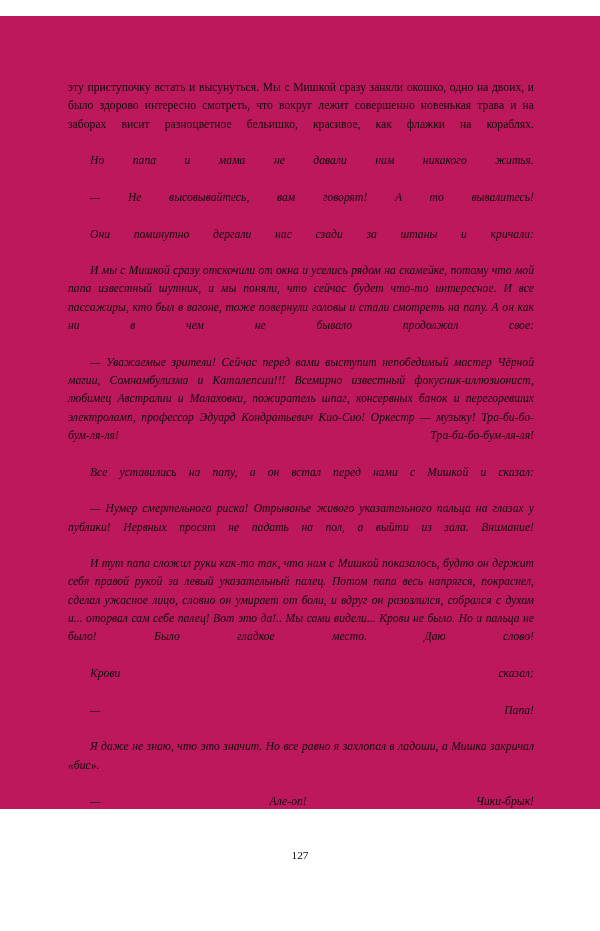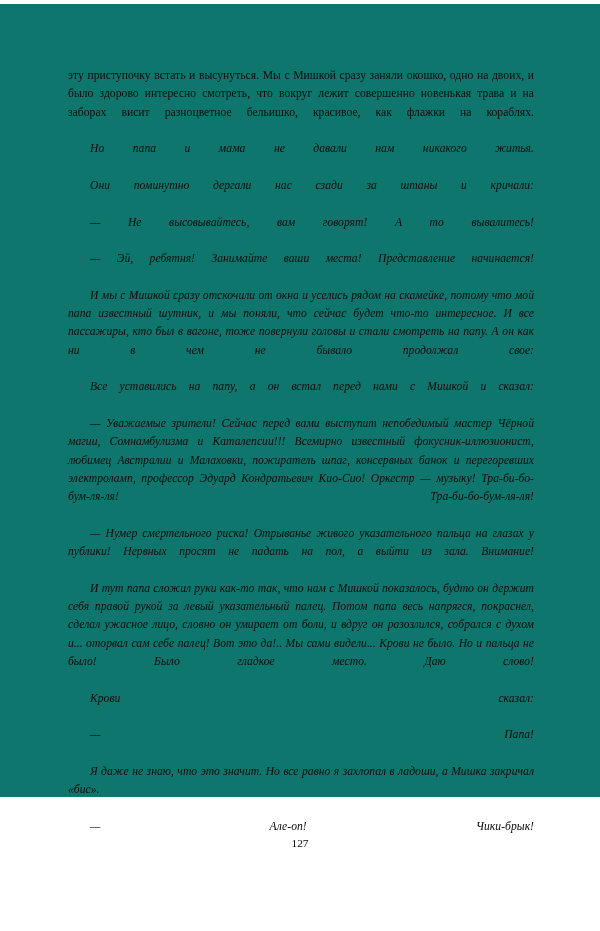--- a/index.html
+++ b/index.html
@@ -12,24 +12,24 @@
     height: 931px;
     position: relative;
     font-family: "Liberation Serif", "DejaVu Serif", serif;
     color: #000000;
     overflow: hidden;
   }
 
   #page {
     position: absolute;
     left: 0;
-    top: 4px;
+    top: 16px;
     width: 600px;
     height: 793px;
-    background: #0f766e;
+    background: #be185d;
   }
 
   #text-column {
     position: absolute;
     left: 68px;
     top: 63px;
     width: 466px;
   }
 
   .para {
@@ -75,26 +75,25 @@
   }
 </style>
 </head>
 <body>
 
 <div id="page">
 
   <div id="text-column">
     <p class="para cont">эту приступочку встать и высунуться. Мы с Мишкой сразу заняли окошко, одно на двоих, и было здорово интересно смотреть, что вокруг лежит совершенно новенькая трава и на заборах висит разноцветное бельишко, красивое, как флажки на кораблях.</p>
     <p class="para indent">Но папа и мама не давали нам никакого житья.</p>
+    <p class="para indent">— Не высовывайтесь, вам говорят! А то вывалитесь!</p>
     <p class="para indent">Они поминутно дергали нас сзади за штаны и кричали:</p>
-    <p class="para indent">— Не высовывайтесь, вам говорят! А то вывалитесь!</p>
-    <p class="para indent">— Эй, ребятня! Занимайте ваши места! Представление начинается!</p>
     <p class="para indent">И мы с Мишкой сразу отскочили от окна и уселись рядом на скамейке, потому что мой папа известный шутник, и мы поняли, что сейчас будет что-то интересное. И все пассажиры, кто был в вагоне, тоже повернули головы и стали смотреть на папу. А он как ни в чем не бывало продолжал свое:</p>
+    <p class="para indent">— Уважаемые зрители! Сейчас перед вами выступит непобедимый мастер Чёрной магии, Сомнамбулизма и Каталепсии!!! Всемирно известный фокусник-иллюзионист, любимец Австралии и Малаховки, пожиратель шпаг, консервных банок и перегоревших электроламп, профессор Эдуард Кондратьевич Кио-Сио! Оркестр — музыку! Тра-би-бо-бум-ля-ля! Тра-би-бо-бум-ля-ля!</p>
     <p class="para indent">Все уставились на папу, а он встал перед нами с Мишкой и сказал:</p>
-    <p class="para indent">— Уважаемые зрители! Сейчас перед вами выступит непобедимый мастер Чёрной магии, Сомнамбулизма и Каталепсии!!! Всемирно известный фокусник-иллюзионист, любимец Австралии и Малаховки, пожиратель шпаг, консервных банок и перегоревших электроламп, профессор Эдуард Кондратьевич Кио-Сио! Оркестр — музыку! Тра-би-бо-бум-ля-ля! Тра-би-бо-бум-ля-ля!</p>
     <p class="para indent">— Нумер смертельного риска! Отрыванье живого указательного пальца на глазах у публики! Нервных просят не падать на пол, а выйти из зала. Внимание!</p>
     <p class="para indent">И тут папа сложил руки как-то так, что нам с Мишкой показалось, будто он держит себя правой рукой за левый указательный палец. Потом папа весь напрягся, покраснел, сделал ужасное лицо, словно он умирает от боли, и вдруг он разозлился, собрался с духом и... оторвал сам себе палец! Вот это да!.. Мы сами видели... Крови не было. Но и пальца не было! Было гладкое место. Даю слово!</p>
     <p class="para indent">Крови сказал:</p>
     <p class="para indent">— Папа!</p>
     <p class="para indent">Я даже не знаю, что это значит. Но все равно я захлопал в ладоши, а Мишка закричал «бис».</p>
     <p class="para indent">— Але-оп! Чики-брык!</p>
 
   </div>
 
   <div id="page-number">127</div>

